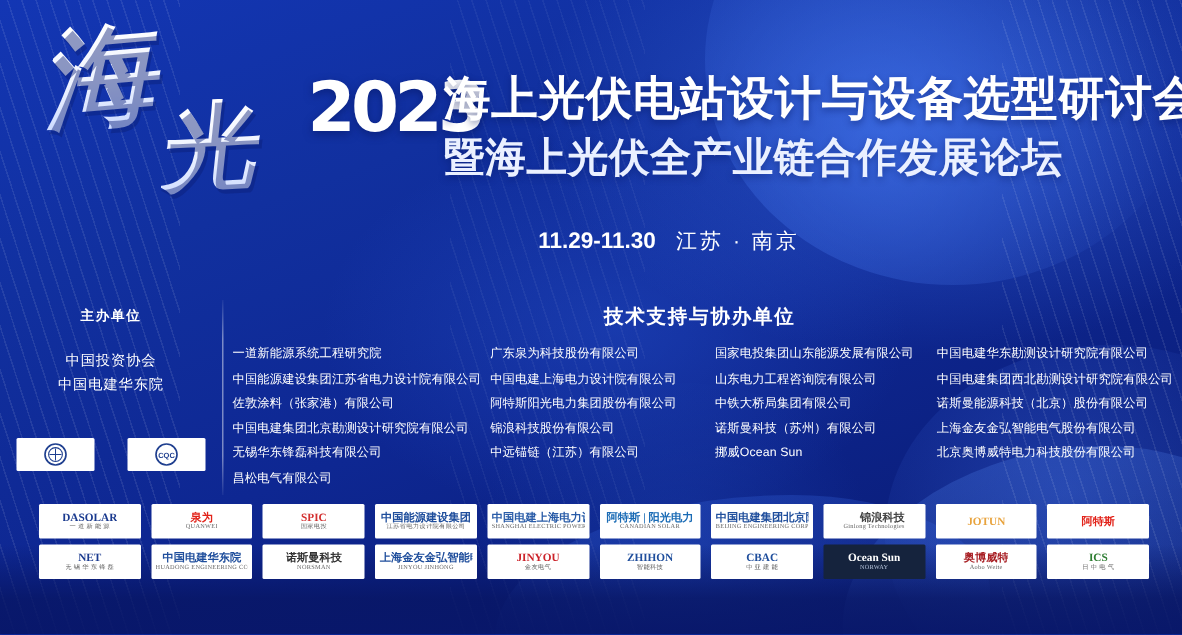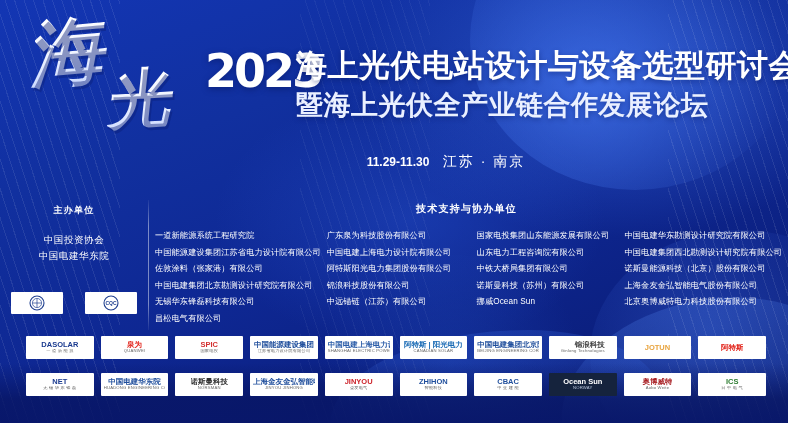--- a/index.html
+++ b/index.html
@@ -59,52 +59,52 @@
     letter-spacing:-3px;color:#ffffff;line-height:1;
     text-shadow:0 2px 6px rgba(5,20,90,.5);}
   .title1{position:absolute;left:296px;top:49px;font-size:31px;font-weight:700;
     color:#ffffff;letter-spacing:.5px;line-height:1.12;white-space:nowrap;
     text-shadow:0 2px 5px rgba(5,20,90,.45);}
   .title2{position:absolute;left:296px;top:90px;font-size:27px;font-weight:700;
     color:#eaf0ff;letter-spacing:.5px;line-height:1.12;white-space:nowrap;
     text-shadow:0 2px 5px rgba(5,20,90,.4);}
   .dateline{position:absolute;left:296px;top:152px;width:300px;text-align:center;
     white-space:nowrap;}
-  .dateline .d{font-size:12px;font-weight:700;color:#ffffff;letter-spacing:0;}
+  .dateline .d{font-size:15px;font-weight:700;color:#ffffff;letter-spacing:0;}
   .dateline .loc{font-size:14px;color:#ffffff;margin-left:9px;letter-spacing:2px;}
 
   
   .band{position:absolute;left:0;top:196px;width:788px;height:140px;}
   .vdivider{position:absolute;left:148px;top:4px;width:1px;height:130px;
     background:linear-gradient(180deg, rgba(255,255,255,.05), rgba(255,255,255,.45) 20%, rgba(255,255,255,.45) 80%, rgba(255,255,255,.05));}
   .host{position:absolute;left:0px;top:8px;width:148px;text-align:center;}
   .host .h-title{font-size:9px;font-weight:700;color:#ffffff;letter-spacing:1.2px;}
   .host .h-name{font-size:9.5px;color:#ffffff;margin-top:3px;letter-spacing:.6px;}
   .host .h-list{margin-top:17px;}
   .badges{position:absolute;left:0;top:96px;width:148px;display:flex;
     justify-content:center;gap:22px;}
   .badge{width:52px;height:22px;background:#ffffff;border-radius:1px;
     display:flex;align-items:center;justify-content:center;}
   .badge svg{display:block;}
 
   .support{position:absolute;left:155px;top:6px;width:633px;}
-  .s-title{text-align:center;font-size:10px;font-weight:700;color:#ffffff;
+  .s-title{text-align:center;font-size:13px;font-weight:700;color:#ffffff;
     letter-spacing:1.2px;margin-left:-10px;}
   .cols{position:absolute;left:0;top:26px;width:633px;display:flex;}
   .col{padding-right:6px;}
   .col:nth-child(1){width:168px;}
   .col:nth-child(2){width:152px;}
   .col:nth-child(3){width:150px;}
   .col:nth-child(4){width:163px;}
   .col .row{font-size:8.2px;color:#ffffff;line-height:16.6px;white-space:nowrap;
     letter-spacing:.1px;}
 
   
   .logos{position:absolute;left:26px;top:336px;width:740px;}
-  .logo-row{display:flex;gap:7px;margin-bottom:14px;}
+  .logo-row{display:flex;gap:7px;margin-bottom:4px;font-family:Liberation Serif, serif;}
   .logo{width:112px;height:23px;background:#ffffff;border-radius:1px;
     display:flex;align-items:center;justify-content:center;overflow:hidden;
     padding:0 3px;box-sizing:border-box;}
   .logo .lg-txt{font-size:7.5px;font-weight:700;line-height:1.05;text-align:center;
     white-space:nowrap;overflow:hidden;}
   .logo .lg-sub{font-size:4.2px;font-weight:400;color:#666;display:block;
     letter-spacing:.2px;white-space:nowrap;overflow:hidden;}
   .logo.dark{background:#15233d;}
   .logo.dark .lg-txt{color:#ffffff;}
   .logo.dark .lg-sub{color:#b9c6dd;}

